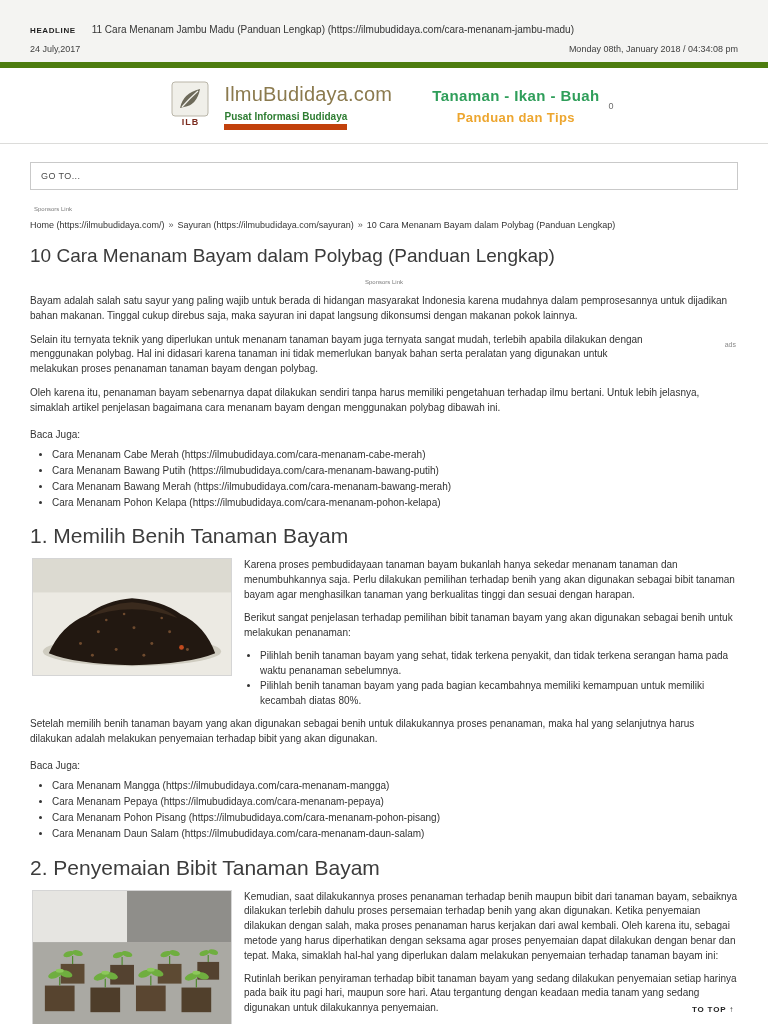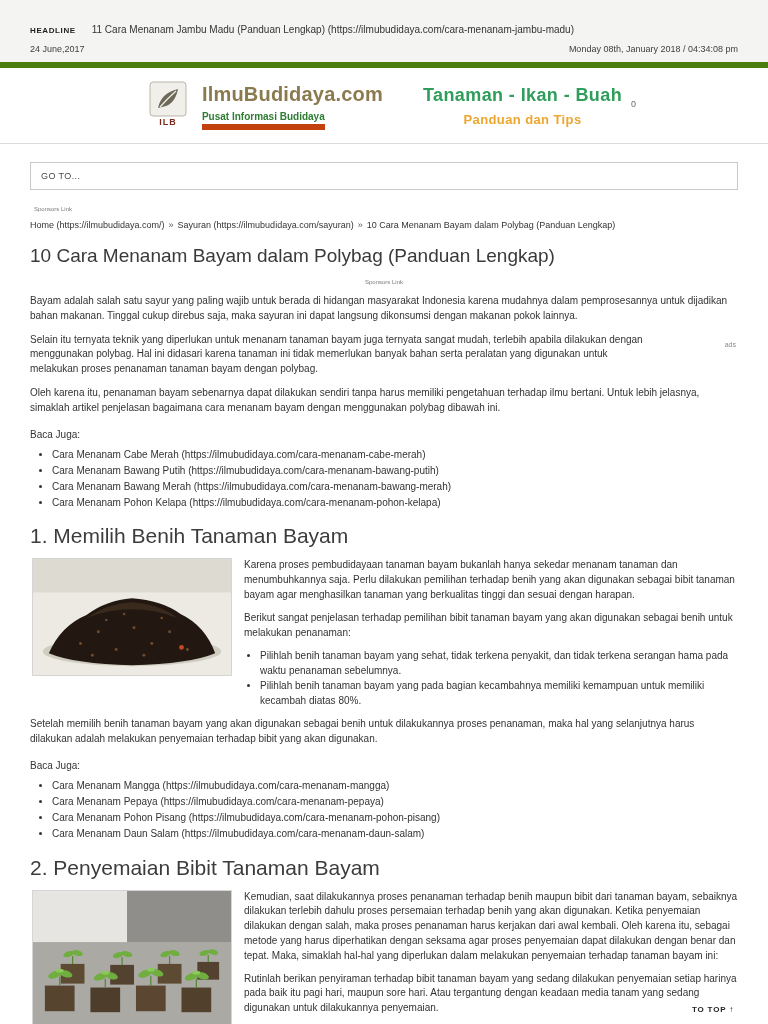--- a/index.html
+++ b/index.html
@@ -13,24 +13,24 @@
   .headline-label { font-size:8px; font-weight:bold; letter-spacing:0.6px; color:#1f1f1f; }
   .headline-link { font-size:10px; color:#333; text-decoration:none; cursor:pointer; }
   .date-row { display:flex; justify-content:space-between; margin-top:9px; font-size:9px; color:#3f3f3f; }
 
   
   .logo-section { border-bottom:1px solid #dcdcda; padding:13px 0 12px 0; display:flex; justify-content:center; }
   .logo-wrap { display:flex; align-items:center; gap:12px; }
   .logo-icon { width:44px; height:50px; display:flex; flex-direction:column; align-items:center; cursor:pointer; }
   .logo-icon svg { width:38px; height:36px; }
   .logo-icon .ilb { font-size:9px; font-weight:bold; color:#7a2b1e; letter-spacing:1px; }
-  .site-name { font-size:20px; font-weight:bold; color:#8b7a4e; letter-spacing:0.2px; cursor:pointer; }
+  .site-name { font-size:20px; font-weight:normal; color:#8b7a4e; letter-spacing:0.2px; cursor:pointer; }
   .tagline { font-size:10px; font-weight:bold; color:#2e7d32; border-bottom:6px solid #c2410c; padding-bottom:2px; margin-top:2px; display:inline-block; }
   .menu-text { margin-left:28px; text-align:center; position:relative; }
-  .menu-line1 { font-size:18px; font-weight:bold; color:#2f9e5a; letter-spacing:0.4px; cursor:pointer; }
+  .menu-line1 { font-size:15px; font-weight:bold; color:#2f9e5a; letter-spacing:0.4px; cursor:pointer; }
   .menu-line2 { font-size:13px; font-weight:bold; color:#eda62f; margin-top:6px; letter-spacing:0.4px; cursor:pointer; }
   .badge { position:absolute; right:-14px; top:14px; font-size:9px; color:#6b6b6b; }
 
   
   .goto-bar { margin:18px 30px 0 30px; border:1px solid #c9c9c9; background:#fff; padding:8px 10px; font-size:9px; color:#4a4a4a; letter-spacing:0.4px; cursor:pointer; }
 
   .sponsors-small { margin:16px 30px 0 34px; font-size:6px; color:#7b7b7b; }
   .breadcrumb { margin:8px 30px 0 30px; font-size:9px; color:#343434; }
   .breadcrumb a { color:#343434; text-decoration:none; cursor:pointer; }
   .breadcrumb .sep { margin:0 4px; color:#555; }
@@ -65,21 +65,21 @@
 <body>
 
 <div class="page">
 
   <header class="topbar">
     <div class="headline-row">
       <span class="headline-label">HEADLINE</span>
       <a class="headline-link">11 Cara Menanam Jambu Madu (Panduan Lengkap) (https://ilmubudidaya.com/cara-menanam-jambu-madu)</a>
     </div>
     <div class="date-row">
-      <span>24 June,2017</span>
+      <span>24 July,2017</span>
       <span>Monday 08th, January 2018 / 04:34:08 pm</span>
     </div>
   </header>
 
   <div class="logo-section">
     <div class="logo-wrap">
       <div class="logo-icon">
         <svg viewBox="0 0 38 36">
           <rect x="1" y="1" width="36" height="34" rx="3" fill="#f0efe9" stroke="#b9b5a8"></rect>
           <path d="M9 27 Q12 12 29 8 Q26 24 13 26 Z" fill="#6d6a5a"></path>

